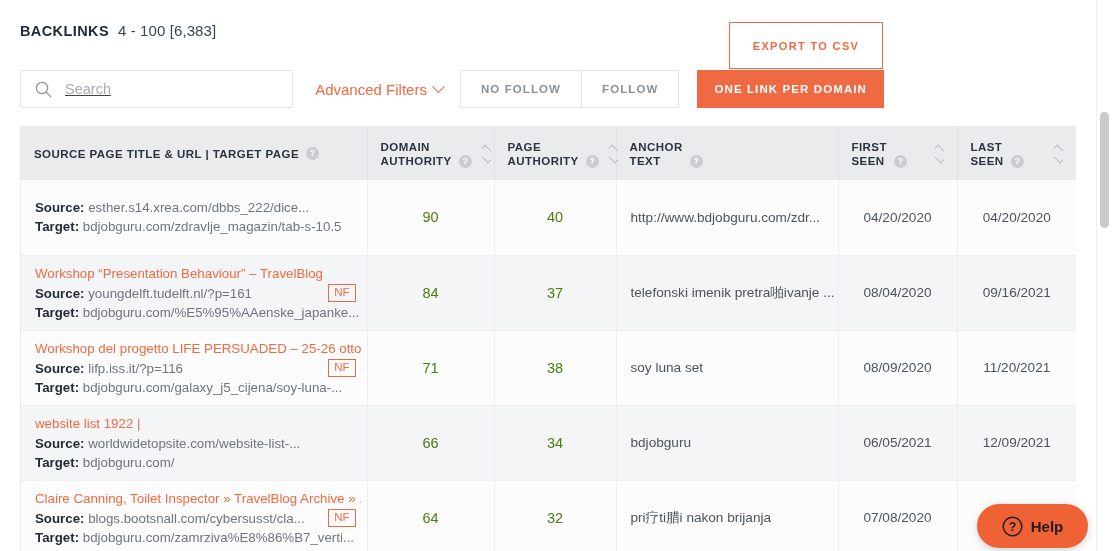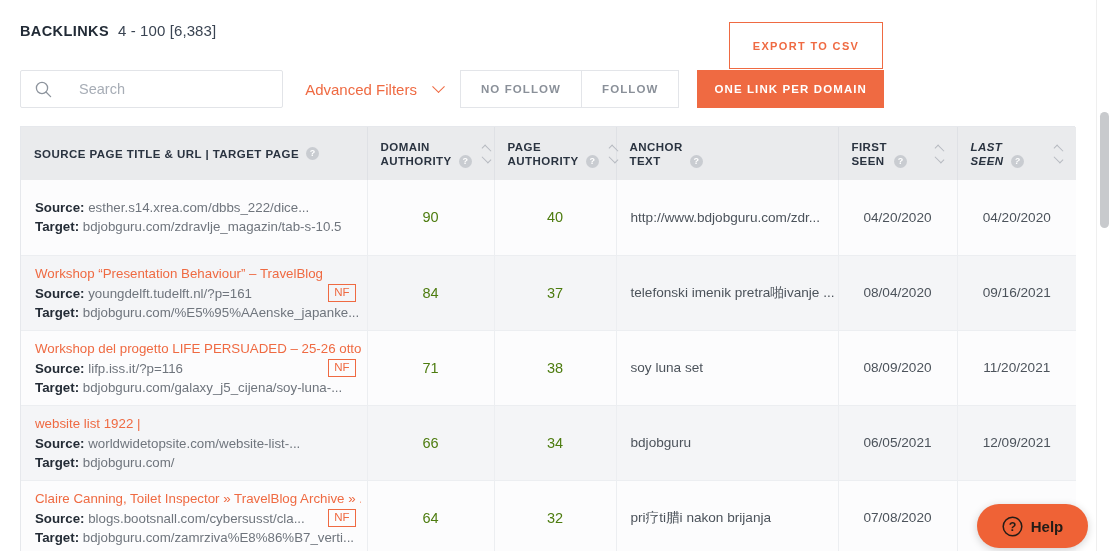--- a/index.html
+++ b/index.html
@@ -81,36 +81,37 @@
     display: flex;
     align-items: center;
     padding: 0 14px;
     background: #fff;
   }
   .search-box svg { flex: none; }
   .search-input {
     border: none;
     outline: none;
     flex: 1;
-    margin-left: 25px;
+    margin-left: 11px;
     font-size: 14.5px;
     font-family: "Liberation Sans", sans-serif;
     color: #444;
     background: transparent;
+    text-decoration: underline;
   }
   .search-input::placeholder { color: #a7adb6; }
 
   .adv-filters {
     margin-left: 22px;
     margin-right: 17px;
     color: #ef6a42;
     font-size: 15px;
     display: flex;
     align-items: center;
-    gap: 17px;
+    gap: 7px;
     cursor: pointer;
     white-space: nowrap;
   }
   .chev {
     display: inline-block;
     width: 9px; height: 9px;
     border-right: 1.4px solid #ef6a42;
     border-bottom: 1.4px solid #ef6a42;
     transform: rotate(45deg) translate(-2px,-2px);
   }
@@ -166,21 +167,21 @@
   table { border-collapse: collapse; width: 100%; table-layout: fixed; }
 
   thead th {
     background: #eaebed;
     height: 53px;
     padding: 0 13px;
     border-right: 1px solid #dfe1e5;
     vertical-align: middle;
     text-align: left;
   }
-  thead th:last-child { border-right: none; font-style: italic; }
+  thead th:last-child { border-right: none; }
   .th-inner {
     display: flex;
     align-items: center;
     justify-content: space-between;
     gap: 6px;
   }
   .th-label {
     font-size: 11.5px;
     font-weight: bold;
     color: #2a3340;

